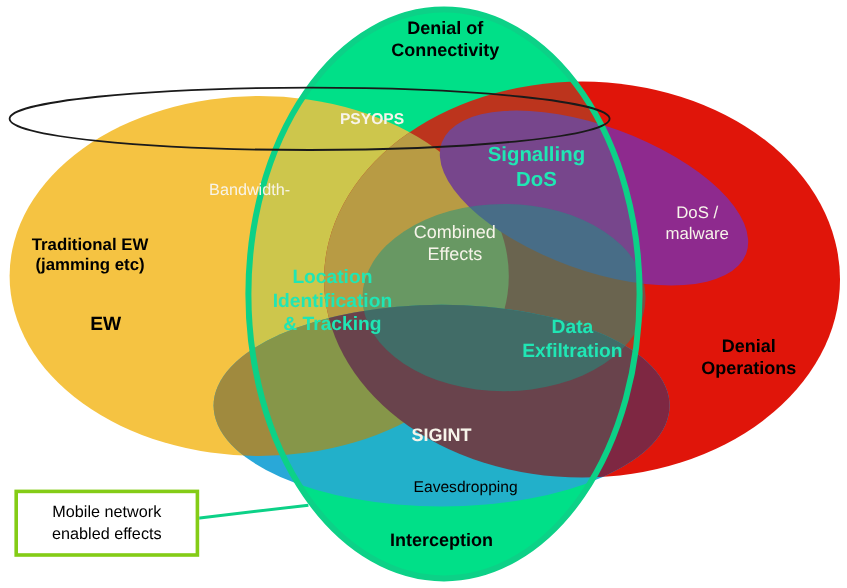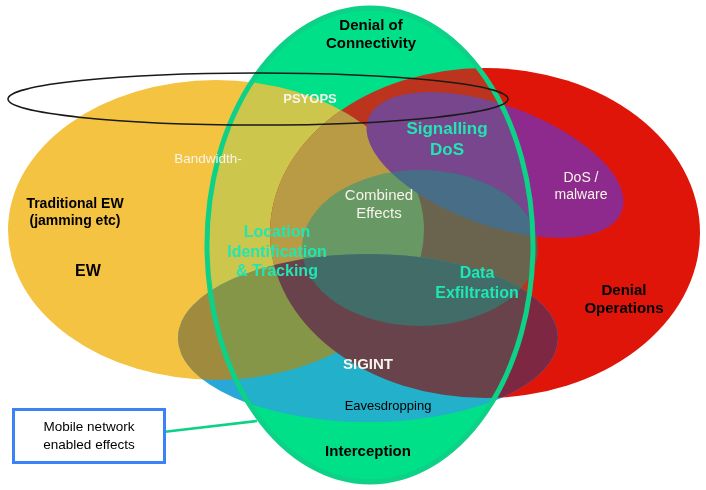--- a/index.html
+++ b/index.html
@@ -8,21 +8,21 @@
   #stage{position:relative;width:704px;height:490px;}
   #venn-svg{position:absolute;left:0;top:0;}
   .lbl{position:absolute;transform:translate(-50%,-50%);text-align:center;
        line-height:1.22;white-space:nowrap;color:#000;}
   .lbl span{display:block;}
   .bold{font-weight:700;}
   .white{color:#f7f4ea;}
   .teal{color:#20e6b4;text-align:center;}
   .black{color:#000;}
   .callout{position:absolute;left:12px;top:408px;width:148px;height:50px;
-           background:#ffffff;border:3px solid #3b82f6;
+           background:#ffffff;border:3px solid #84cc16;
            display:flex;flex-direction:column;align-items:center;justify-content:center;
            font-size:13.5px;line-height:1.3;color:#000;}
 </style>
 </head>
 <body>
 
 <div id="stage">
 
   <svg id="venn-svg" width="706" height="490" viewBox="0 0 706 490">
     <defs>

